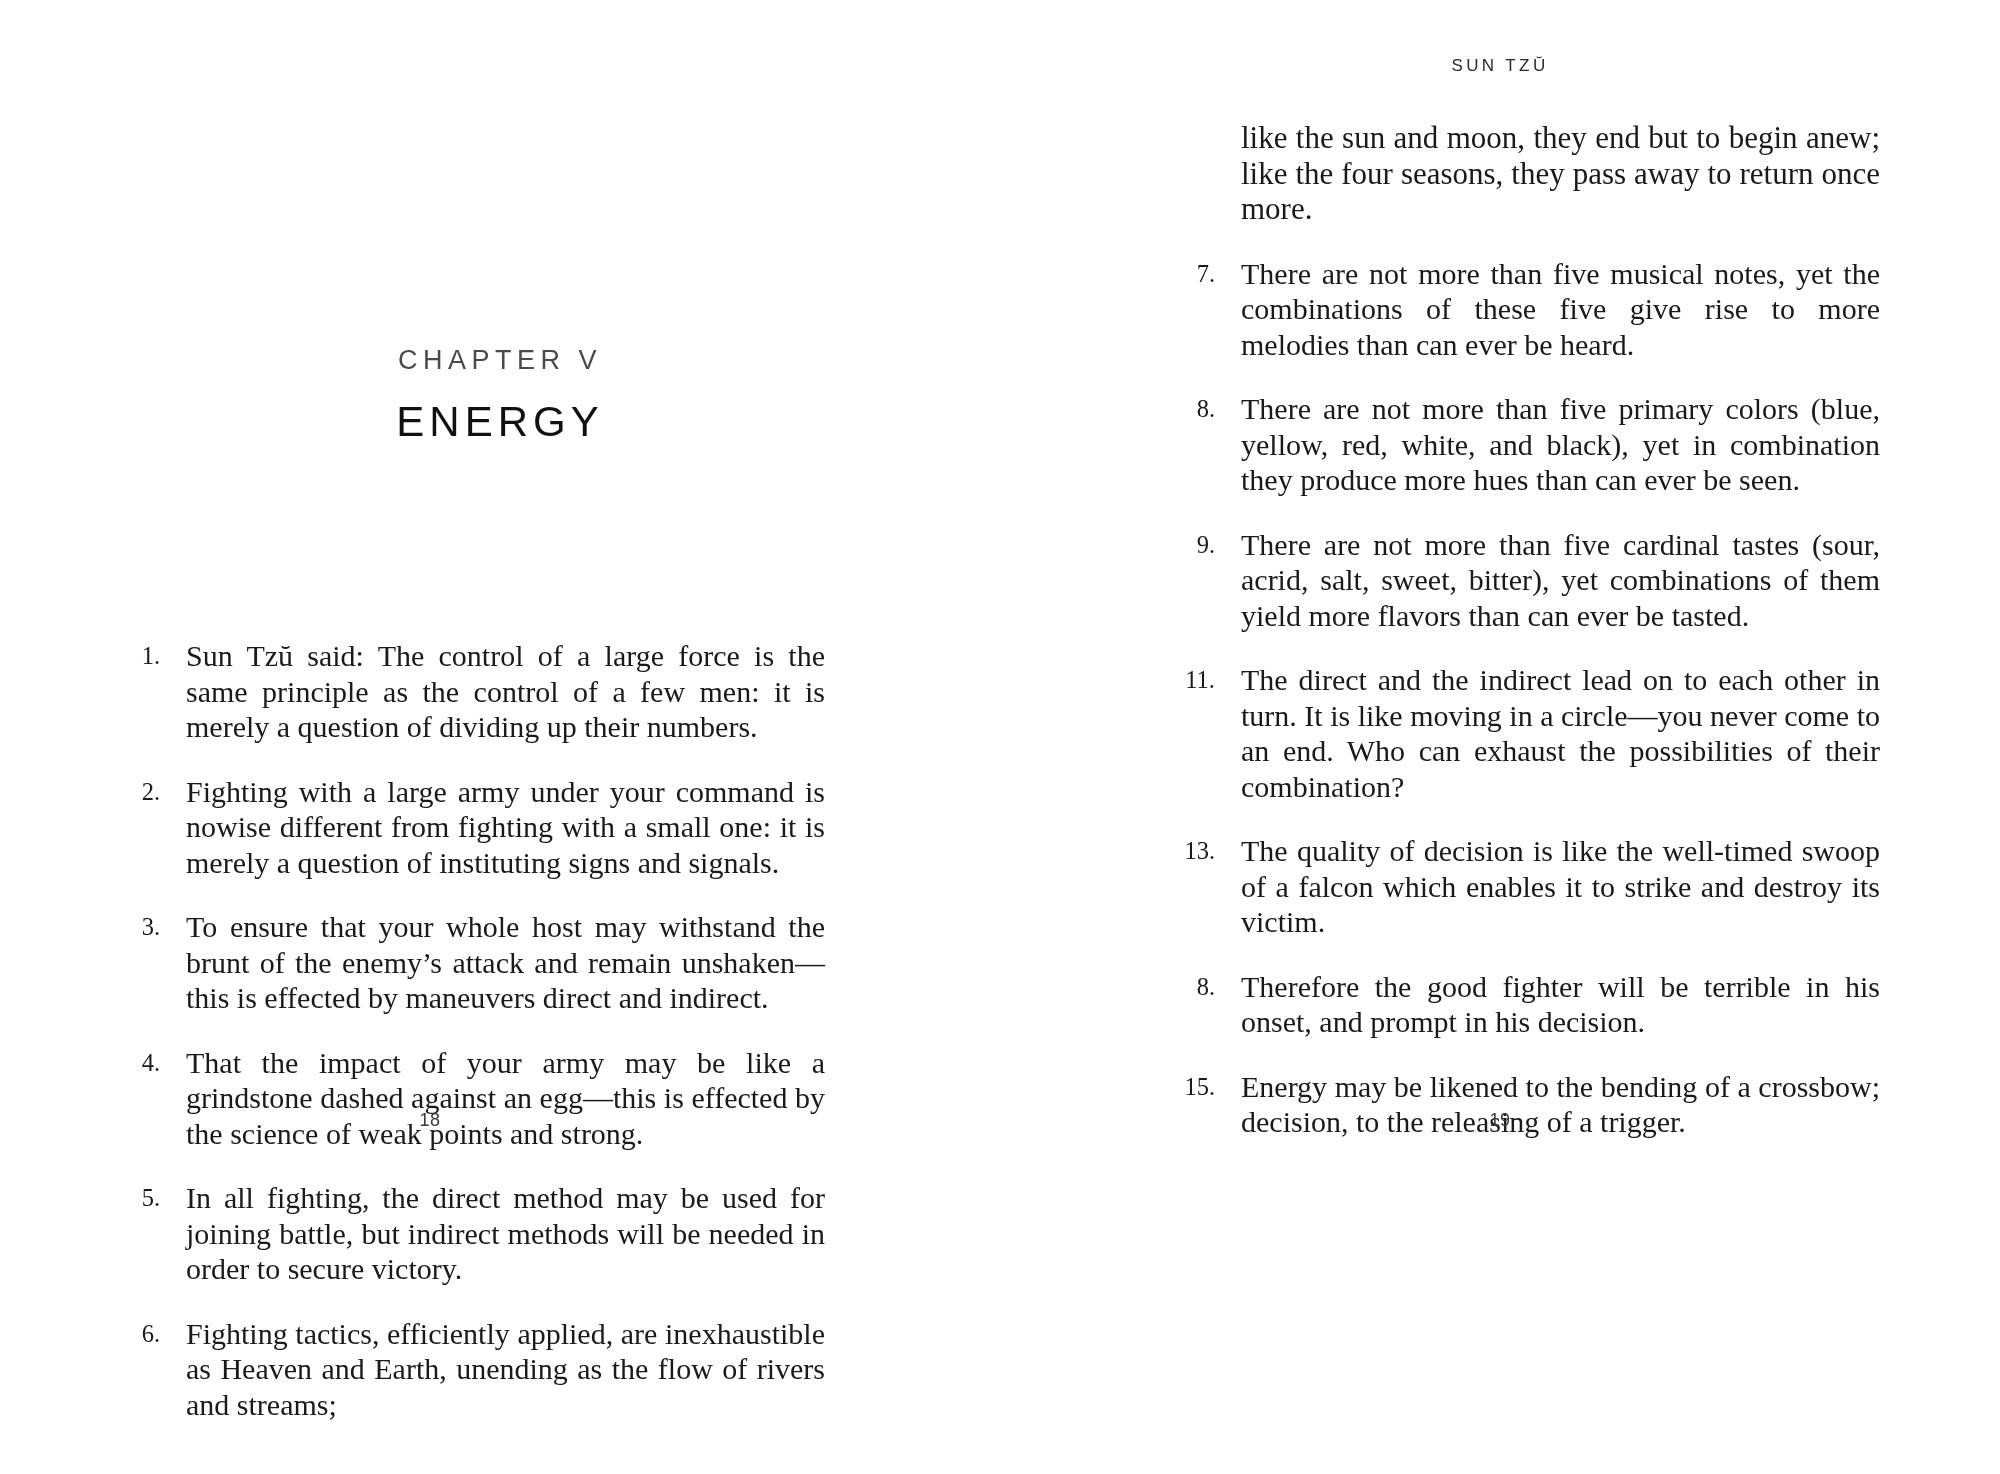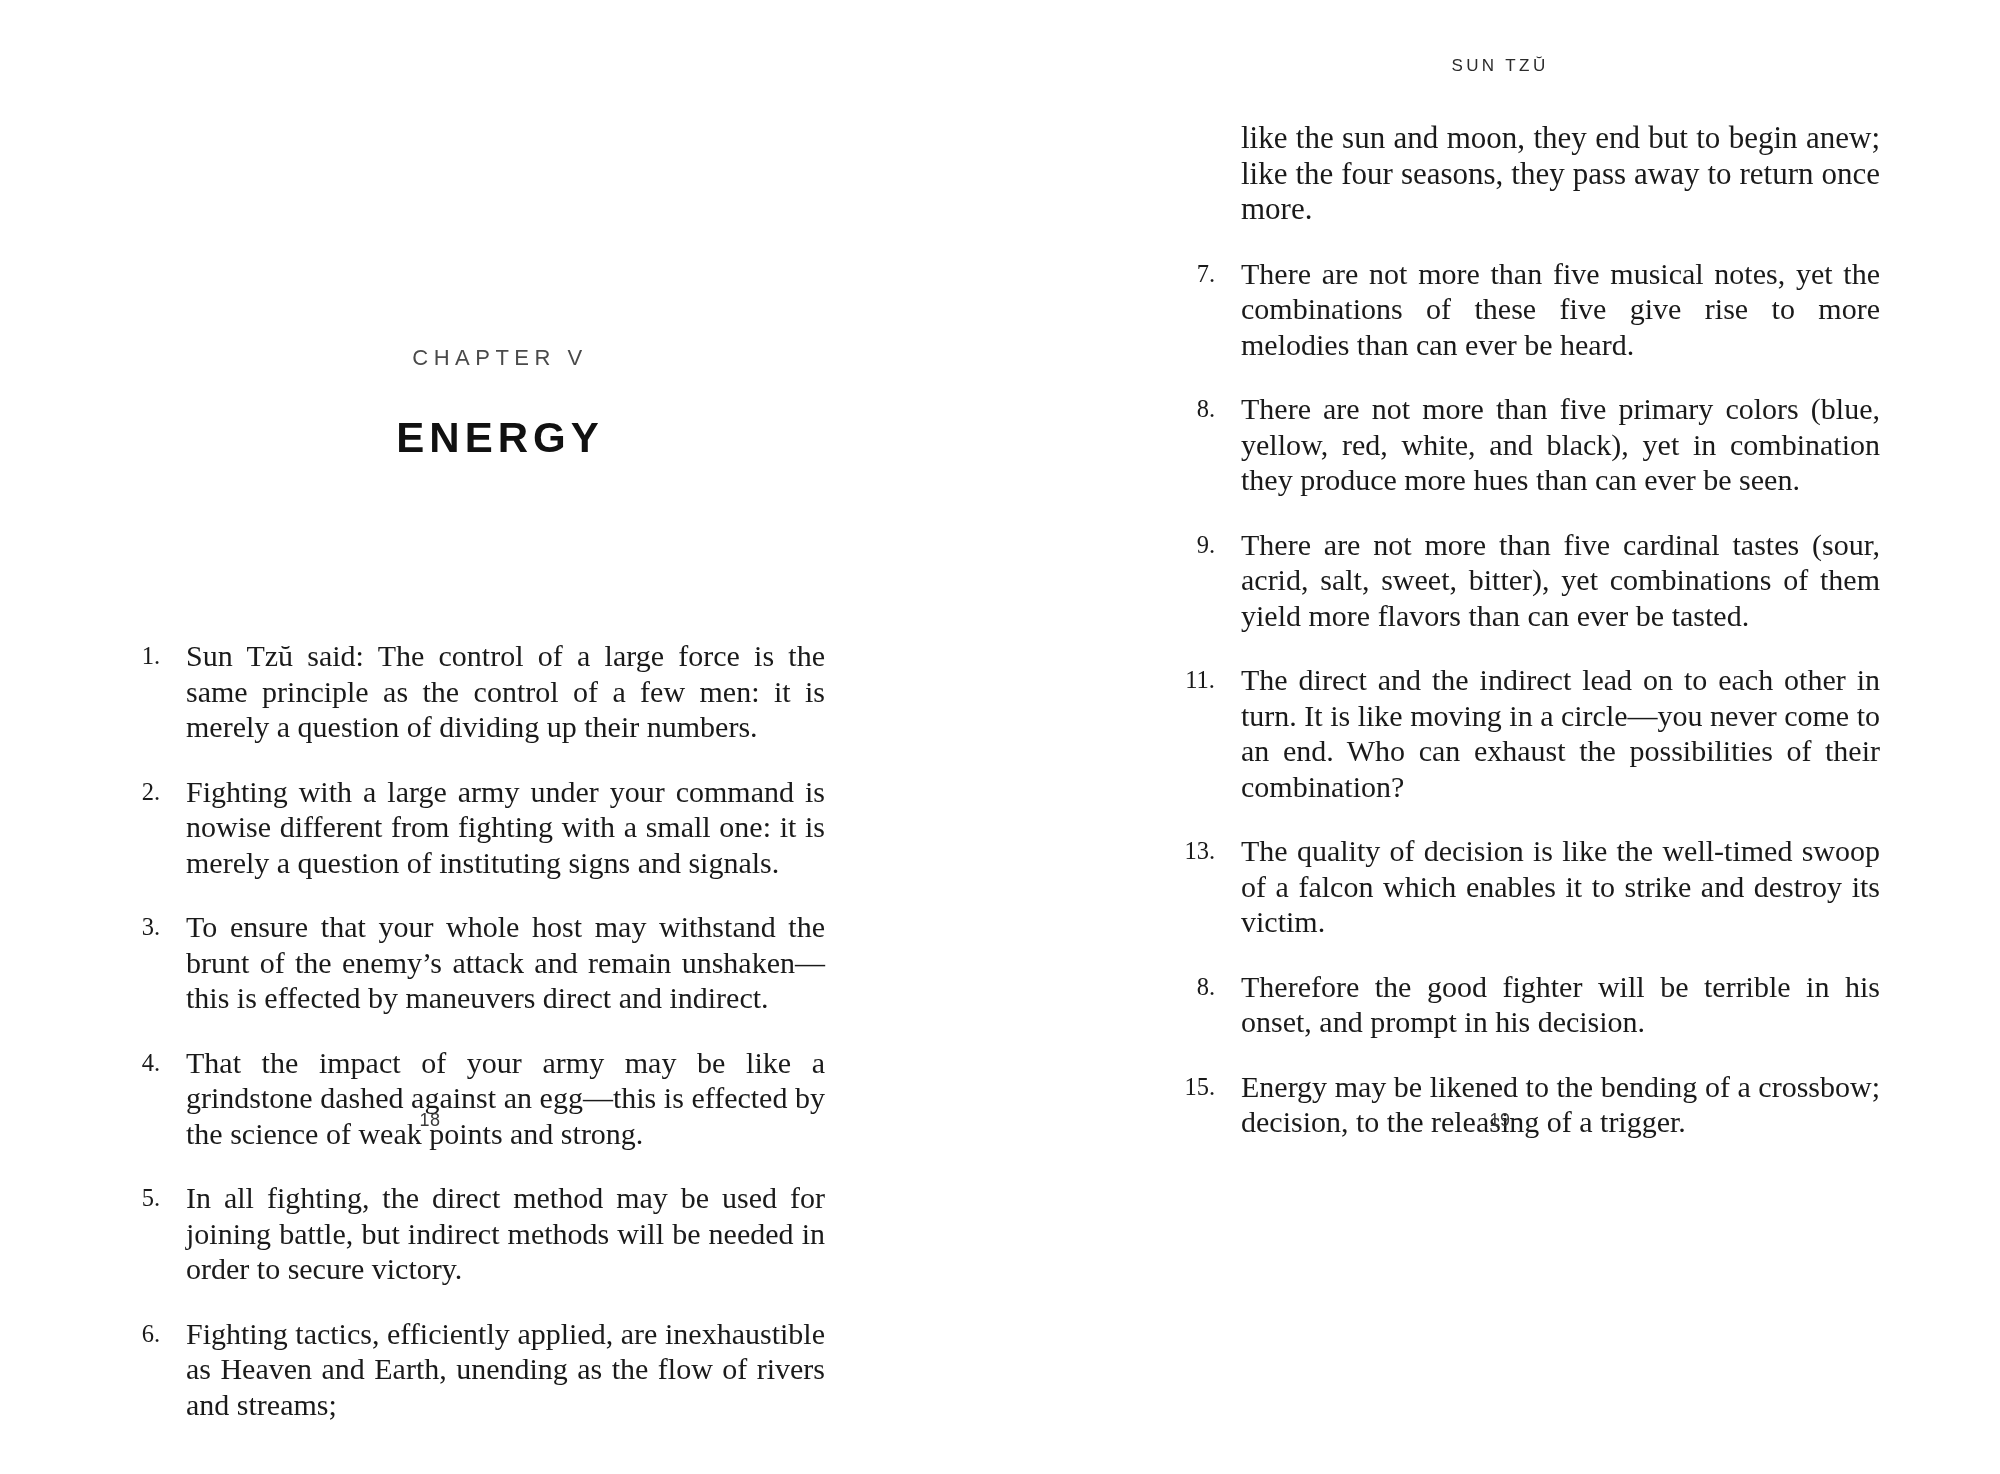--- a/index.html
+++ b/index.html
@@ -31,32 +31,32 @@
   
   .page-left .chapter-head {
     position: absolute;
     top: 345px;
     left: 0;
     width: 1000px;
     text-align: center;
   }
   .chapter-label {
     font-family: "Liberation Sans", sans-serif;
-    font-size: 22px;
+    font-size: 27px;
     letter-spacing: 5.5px;
     color: #4a4a4a;
     font-weight: 400;
   }
   .chapter-title {
     font-family: "Liberation Sans", sans-serif;
     font-size: 42px;
     letter-spacing: 5px;
     color: #111111;
-    font-weight: 700;
-    margin-top: 43px;
+    font-weight: 400;
+    margin-top: 22px;
   }
 
   .body-block {
     position: absolute;
     top: 638px;
     left: 120px;
     width: 705px;
   }
   .page-right .body-block {
     top: 120px;

